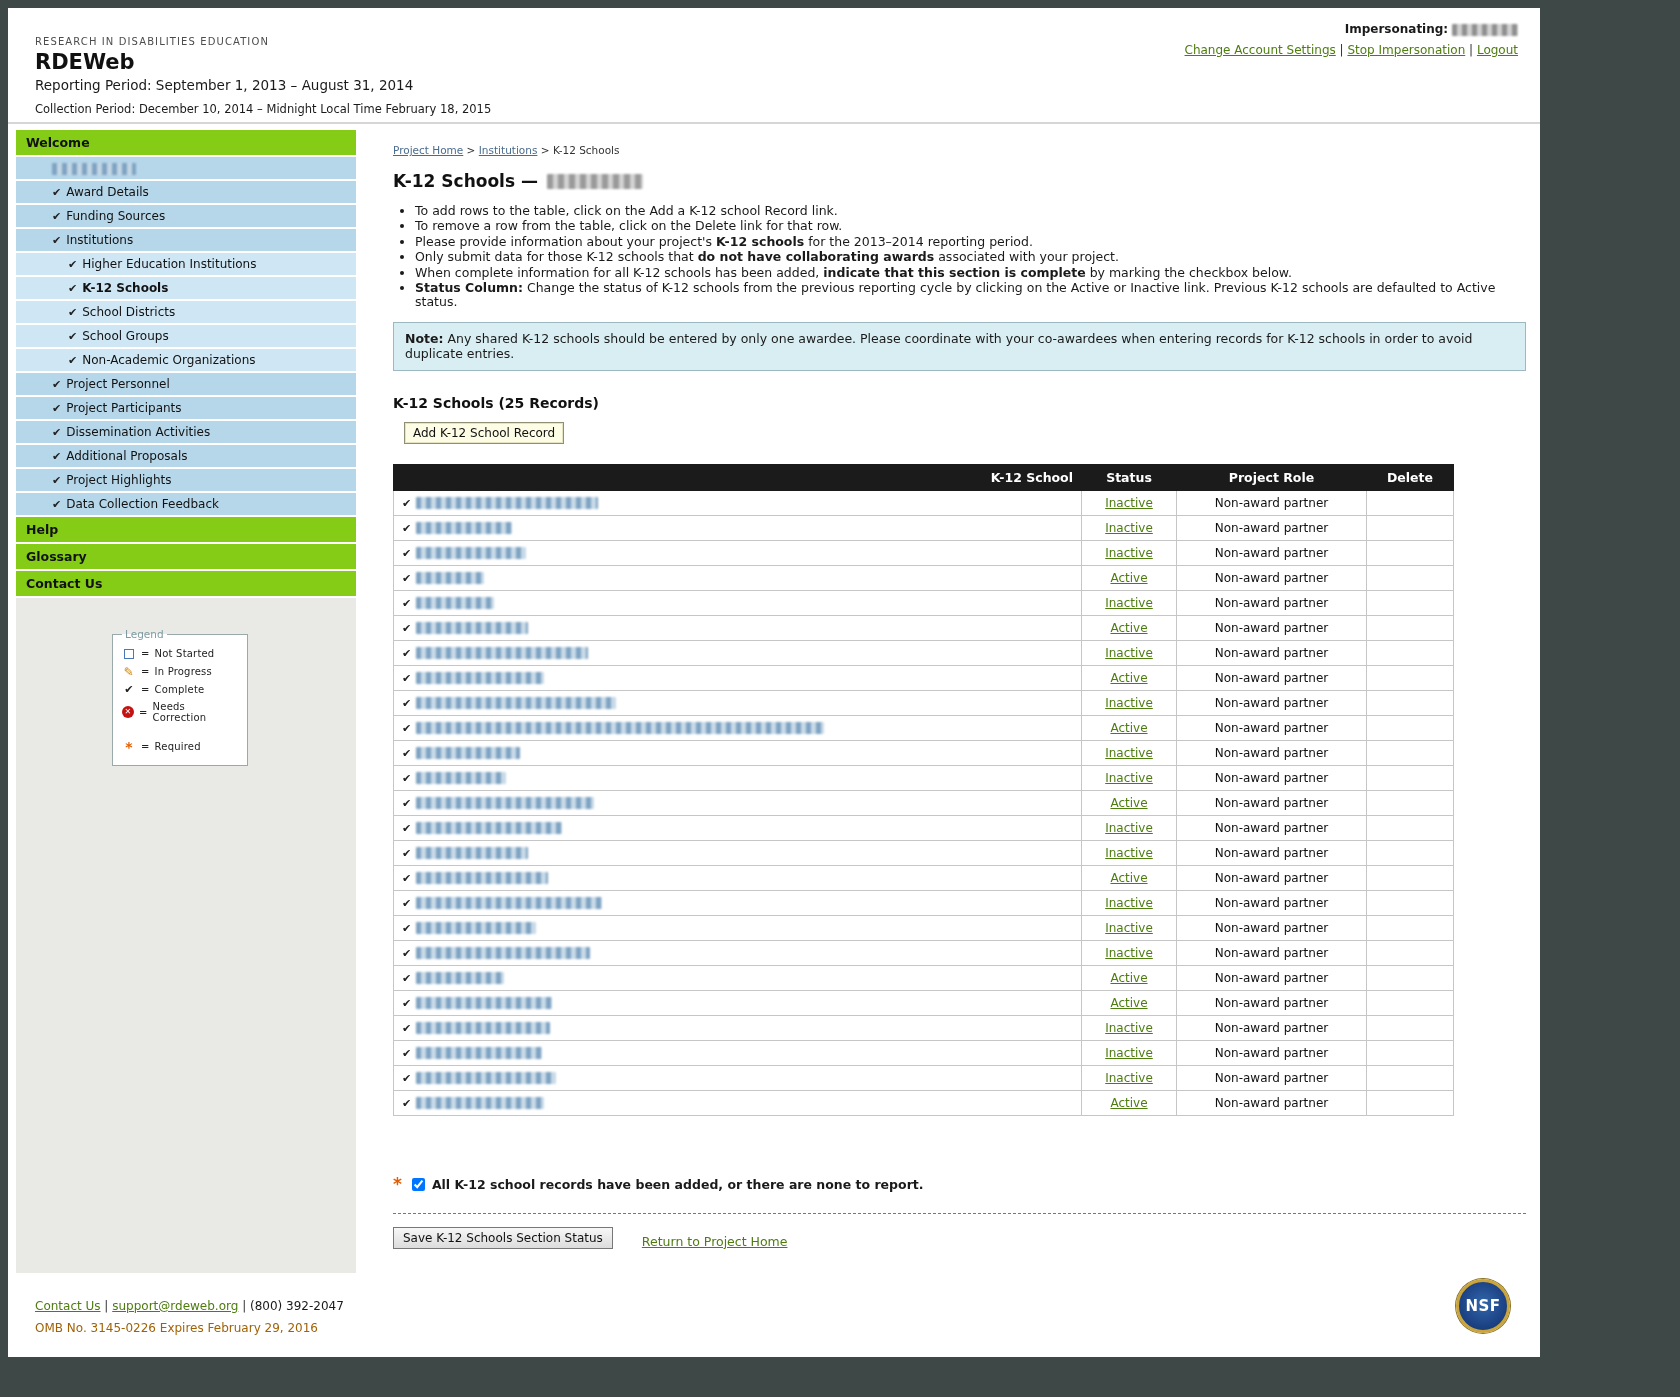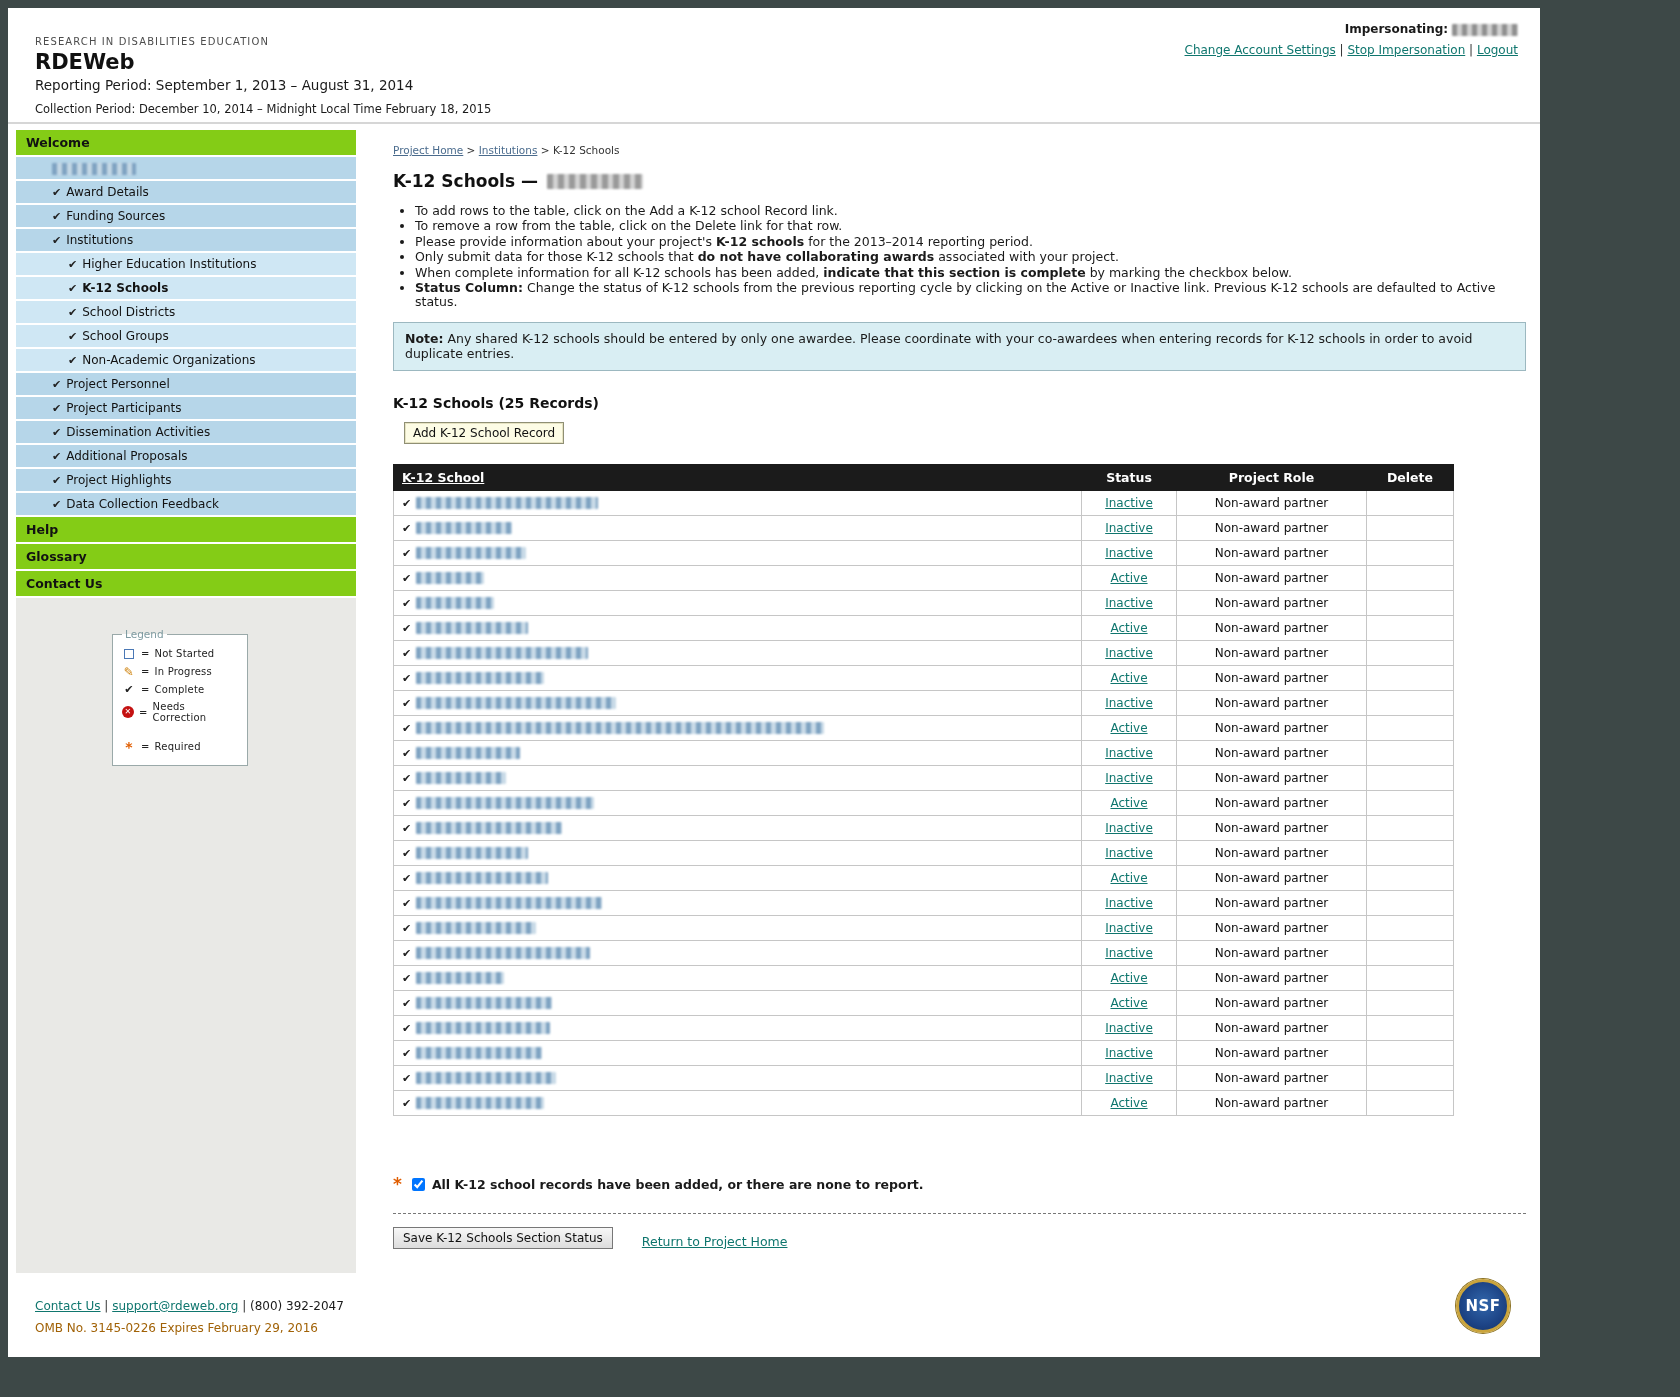--- a/index.html
+++ b/index.html
@@ -2,21 +2,21 @@
 <html><head>
 <meta charset="utf-8">
 <style>
   * { margin:0; padding:0; box-sizing:border-box; }
   html,body { width:1680px; height:1397px; }
   body {
     background:#3d4847;
     font-family:"DejaVu Sans","Liberation Sans",sans-serif;
     color:#1a1a1a; overflow:hidden;
   }
-  a { color:#0f766e; }
+  a { color:#4d7c0f; }
   .page { position:relative; width:1532px; margin:8px 0 0 8px; background:#fff; min-height:1294px; }
 
   
   .page-header { position:relative; height:116px; padding:28px 0 0 27px; border-bottom:2px solid #d6d6d6; }
   .org-line { font-size:10px; letter-spacing:1.1px; color:#4c4c4c; }
   .app-name { font-size:21px; font-weight:bold; margin-top:3px; color:#111; }
   .reporting-period { font-size:13.5px; margin-top:3px; }
   .collection-period { font-size:11.5px; margin-top:9px; }
   .header-right { position:absolute; top:14px; right:22px; text-align:right; font-size:12px; }
   .impersonating .lbl { font-weight:bold; }
@@ -67,21 +67,21 @@
   .instruction-list li { font-size:12.5px; margin-bottom:1px; line-height:1.15; }
   .note-box { margin-top:12px; background:#d9eef3; border:1px solid #9cb8c0; padding:8px 11px; font-size:12.5px; line-height:1.25; }
   .records-heading { margin-top:24px; font-size:14px; font-weight:bold; color:#111; }
   .add-btn { margin-top:11px; font-size:12px; padding:3px 8px; background:#fdfce5; border:1px solid #8f8f74;
     box-shadow:0 0 0 1px #e6e3c2 inset; cursor:pointer; font-family:inherit; color:#111;margin-left:11px; }
 
   
   .schools-table { margin-top:20px; border-collapse:collapse; table-layout:fixed; width:1060px; }
   .schools-table th { background:#1b1b1b; color:#fff; font-size:12.5px; font-weight:bold; padding:5px 8px;
     text-align:center; border:1px solid #1b1b1b; }
-  .schools-table th.col-name { text-align:left;text-decoration:underline; }
+  .schools-table th.col-name { text-align:right; }
   .schools-table td { border:1px solid #c6c6c6; font-size:12px; padding:4px 8px; height:25px; background:#fff; }
   .cell-status, .cell-role, .cell-delete { text-align:center; }
   .status-link { text-decoration:underline; cursor:pointer; }
   .cell-role { color:#111; }
 
   
   .complete-row { margin-top:60px; display:flex; align-items:center; font-size:12.5px; }
   .req-star { color:#e05d00; font-weight:bold; font-size:17px; margin-right:10px; line-height:1; }
   .complete-row input { margin-right:7px; }
   .complete-label { font-weight:bold; cursor:pointer; }

